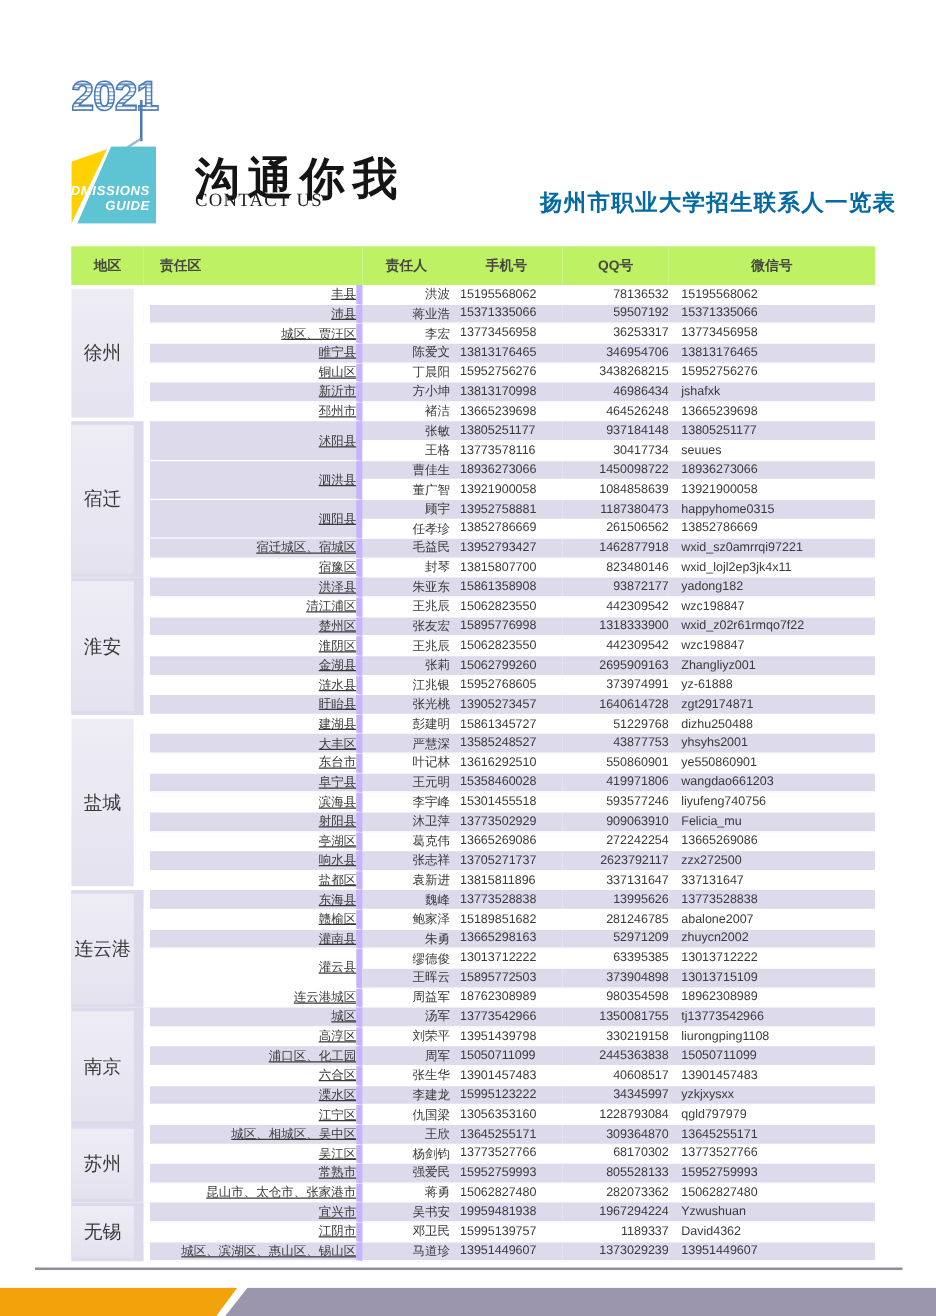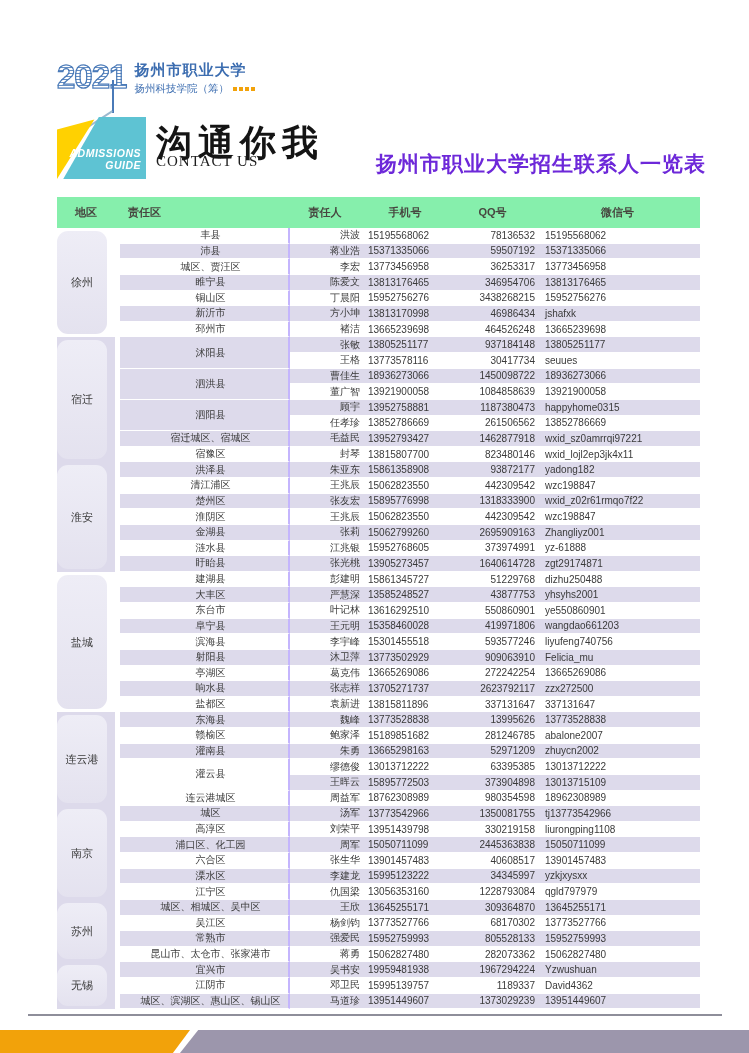--- a/index.html
+++ b/index.html
@@ -1,100 +1,88 @@
 <!DOCTYPE html>
 <html><head>
 <meta charset="utf-8">
 <style>
   * { margin: 0; padding: 0; box-sizing: border-box; }
   html, body { width: 749px; height: 1053px; background: #ffffff; overflow: hidden;
     font-family: "Liberation Sans", sans-serif; }
   body { position: relative; }
 
   
-  .logo-wrap { position: absolute; left: 57px; top: 58px; display: flex; align-items: center; }
+  .logo-wrap { position: absolute; left: 57px; top: 58px; display: flex; align-items: center; gap: 32px; }
   .logo-year {
     font-size: 33px; font-weight: 800; letter-spacing: -1px; line-height: 38px;
     color: transparent; -webkit-text-stroke: 1.2px #4a7ab8;
     background: repeating-linear-gradient(180deg, rgba(74,122,184,.85) 0 1px, rgba(74,122,184,0) 1px 3px);
     -webkit-background-clip: text; background-clip: text;
   }
   .logo-text { margin-left: 8px; padding-top: 3px; }
   .logo-school { font-size: 15px; font-weight: bold; color: #3c6db0; letter-spacing: 1px; }
   .logo-college { font-size: 10.5px; color: #3c6db0; margin-top: 2px; display: flex; align-items: center; }
   .logo-dots { display: inline-flex; gap: 2px; margin-left: 4px; }
   .logo-dots i { width: 4px; height: 4px; background: #f2a20a; display: inline-block; }
   .logo-vline { position: absolute; left: 112px; top: 80px; width: 2px; height: 33px; background: #4a7ab8; }
   .logo-slash { position: absolute; left: 88px; top: 126px; width: 29px; height: 2px;
     background: #9bb9cf; transform: rotate(-33deg); transform-origin: left center; }
 
   
-  .badge { position: absolute; left: 57px; top: 117px; width: 89px; height: 62px; }
+  .badge { position: absolute; left: 57px; top: 117px; width: 68px; height: 62px; }
   .badge-yellow { position: absolute; inset: 0; background: #ffd101;
     clip-path: polygon(0 20%, 42% 4%, 0 100%); }
   .badge-teal { position: absolute; inset: 0; background: #5ec3d3;
     clip-path: polygon(47% 0, 100% 0, 100% 100%, 7% 100%); }
   .badge-text { position: absolute; right: 5px; bottom: 8px; text-align: right;
     color: #ffffff; font-style: italic; font-weight: bold; font-size: 10.5px; line-height: 12px;
     letter-spacing: .5px; }
   .contact-cn { position: absolute; left: 156px; top: 119px; font-family: Liberation Mono, monospace;
     font-size: 36px; font-weight: bold; color: #141414; letter-spacing: 6px; }
   .contact-en { position: absolute; left: 156px; top: 153px; font-family: "Liberation Serif", serif;
     font-size: 15px; color: #1d1d1d; letter-spacing: 1px; }
-  .page-title { position: absolute; right: 43px; top: 150px; font-size: 21px; font-weight: bold;
-    color: #6d28d9; letter-spacing: 1px; }
+  .page-title { position: absolute; right: 32px; top: 150px; font-size: 18px; font-weight: bold;
+    color: #0369a1; letter-spacing: 1px; }
 
   
   .table-wrap { position: absolute; left: 57px; top: 197px; width: 643px; }
   table { border-collapse: separate; border-spacing: 0; table-layout: fixed; width: 643px; }
-  thead th { background: #86efac; height: 31px; font-size: 11px; font-weight: bold;
+  thead th { background: #bef264; height: 31px; font-size: 11px; font-weight: bold;
     color: #474740; vertical-align: middle; }
   th.h-region { text-align: center; }
   th.h-district { text-align: left; padding-left: 13px; }
   th.h-person, th.h-phone, th.h-qq, th.h-wechat { text-align: center; }
   tbody tr { height: 15.64px; }
   tbody tr.even { background: #dddaeb; }
   tbody tr.odd { background: #ffffff; }
   td { font-size: 10px; color: #3a3a3a; vertical-align: middle; overflow: hidden;
     white-space: nowrap; border-bottom: 1px solid #ffffff; }
   td.region { position: relative; background: transparent; border-bottom: none; }
   .region-inner { position: absolute; top: 3px; bottom: 3px; left: 0; right: 8px;
     background: linear-gradient(180deg, #eeedf6, #e4e2ef); display: flex;
-    align-items: center; justify-content: center; font-size: 11px; color: #3a3a3a; border-radius: 11px; }
-  td.district { text-align: center; padding-left: 13px; border-left: 5px solid #ffffff;
-    border-right: 2px solid #c4b5fd; }
+    align-items: center; justify-content: center; font-size: 15px; color: #3a3a3a; }
+  td.district { text-align: right; padding-left: 13px; border-left: 5px solid #ffffff;
+    border-right: 5px solid #c4b5fd; text-decoration: underline; }
   td.person { text-align: right; }
   td.phone { text-align: left; padding-left: 8px; }
   td.qq { text-align: right; padding-left: 10px; }
   td.wechat { text-align: left; padding-left: 10px; }
 
   
   .footer-rule { position: absolute; left: 28px; width: 694px; top: 1014px; height: 2px; background: #8e8e9a; }
   .footer-orange { position: absolute; left: 0; top: 1030px; width: 190px; height: 23px;
     background: #f2a20a; clip-path: polygon(0 0, 100% 0, 91% 100%, 0 100%); }
   .footer-gray { position: absolute; left: 180px; top: 1030px; width: 569px; height: 23px;
     background: #9c96ac; clip-path: polygon(3.2% 0, 100% 0, 100% 100%, 0 100%); }
 </style>
 </head>
 <body>
 
 <div class="logo-wrap">
   <div class="logo-year">2021</div>
-  <div class="logo-text">
-    <div class="logo-school">扬州市职业大学</div>
-    <div class="logo-college">
-      <span>扬州科技学院（筹）</span>
-      <span class="logo-dots">
-          <i></i>
-          <i></i>
-          <i></i>
-          <i></i>
-        </span>
-    </div>
-  </div>
 </div>
 <div class="logo-vline"></div>
 <div class="logo-slash"></div>
 
 <div class="badge">
   <div class="badge-yellow"></div>
   <div class="badge-teal"></div>
   <div class="badge-text">
     <div>ADMISSIONS</div>
     <div>GUIDE</div>

